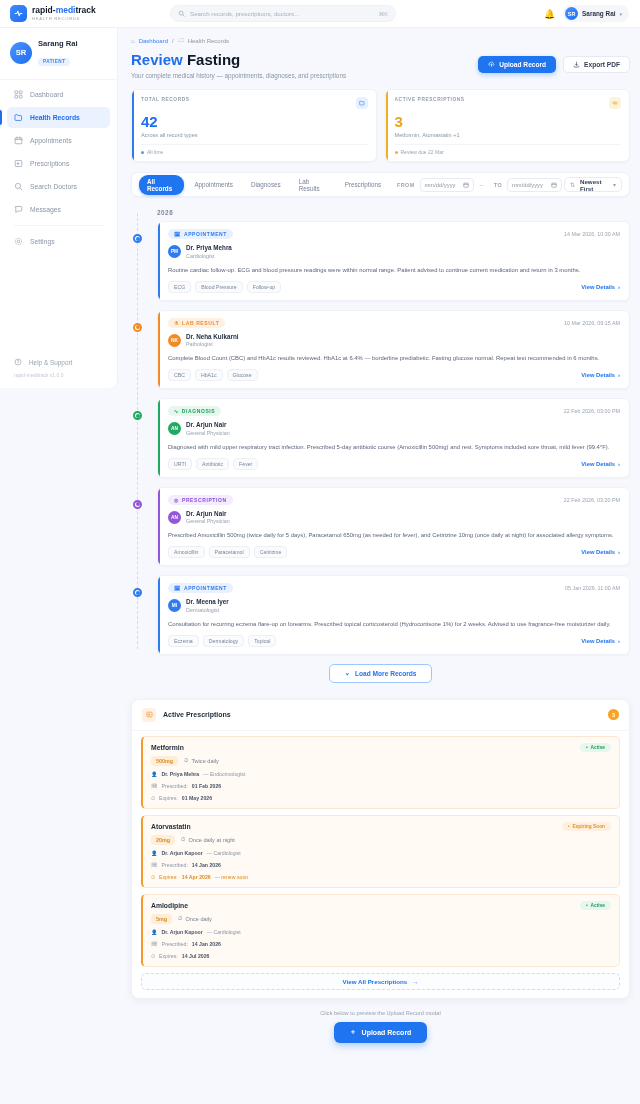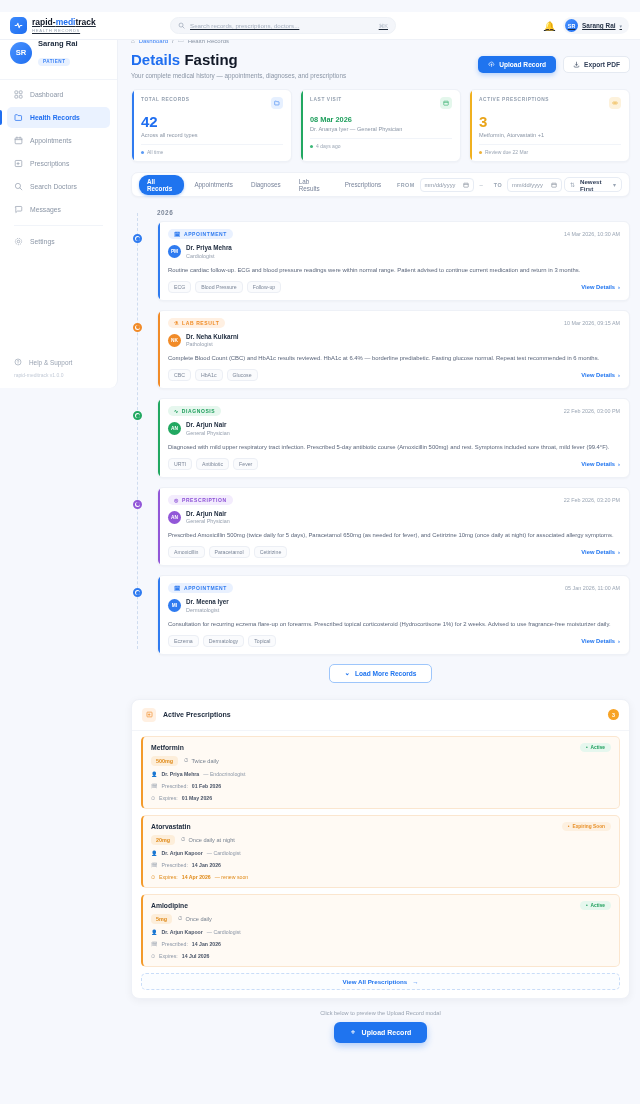--- a/index.html
+++ b/index.html
@@ -7,23 +7,23 @@
     width: 640px; height: 1104px;
     font-family: "Liberation Sans", sans-serif;
     background: #f6f8fd;
     color: #1f2937;
     overflow: hidden;
   }
   .app { position: relative; width: 640px; height: 1104px; }
 
   
   .topbar {
-    position: absolute; top: 12px; left: 0; width: 640px; height: 28px;
+    position: absolute; top: 0; left: 0; width: 640px; height: 28px;
     background: #ffffff; border-bottom: 1px solid #eef1f7;
-    display: flex; align-items: center; z-index: 20; text-decoration: underline;
+    display: flex; align-items: center; z-index: 20;
   }
   .brand { display: flex; align-items: center; gap: 5px; padding-left: 10px; width: 118px; }
   .brand-logo {
     width: 17px; height: 17px; border-radius: 5px;
     background: linear-gradient(135deg,#3d8bfd,#1f6ef0);
     display: flex; align-items: center; justify-content: center;
     color: #fff; font-size: 9px;
   }
   .brand-text .b1 { font-size: 8.5px; font-weight: bold; line-height: 9px; color: #111827; }
   .brand-text .b1 .accent { color: #1f6ef0; }
@@ -398,21 +398,21 @@
       <span>⌂</span>
       <span class="lnk">Dashboard</span>
       <span>/</span>
       <span>🗀</span>
       <span>Health Records</span>
     </div>
 
     <div class="head-row">
       <div>
         <div class="page-title">
-          <span class="accent">Details</span>
+          <span class="accent">Review</span>
           <span>Fasting</span>
         </div>
         <div class="page-sub">Your complete medical history — appointments, diagnoses, and prescriptions</div>
       </div>
       <div class="head-actions">
         <div class="btn-primary">
           <span>
               <svg width="7" height="7" viewBox="0 0 16 16" fill="none">
                 <path d="M4 10.5a3 3 0 0 1 .5-5.9 4 4 0 0 1 7.6 1A2.7 2.7 0 0 1 12 10.5" stroke="#fff" stroke-width="1.4" stroke-linecap="round"></path>
                 <path d="M8 12.5V7m0 0L6.2 8.8M8 7l1.8 1.8" stroke="#fff" stroke-width="1.4" stroke-linecap="round" stroke-linejoin="round"></path>
@@ -444,37 +444,20 @@
             </span>
         </div>
         <div class="stat-big">42</div>
         <div class="stat-desc">Across all record types</div>
         <div class="stat-foot">
             <span class="dot blue"></span>
             <span>All time</span>
           </div>
       </div>
 
-      <div class="stat c-green">
-        <div class="stat-head">
-          <span class="stat-label">LAST VISIT</span>
-          <span class="stat-ico">
-              <svg width="6" height="6" viewBox="0 0 16 16" fill="none">
-                <rect x="2" y="3.2" width="12" height="10.6" rx="1.4" stroke="currentColor" stroke-width="1.5"></rect>
-                <path d="M2 6.4h12" stroke="currentColor" stroke-width="1.5"></path>
-              </svg>
-            </span>
-        </div>
-        <div class="stat-main">08 Mar 2026</div>
-        <div class="stat-desc">Dr. Ananya Iyer — General Physician</div>
-        <div class="stat-foot">
-            <span class="dot green"></span>
-            <span>4 days ago</span>
-          </div>
-      </div>
 
       <div class="stat c-amber">
         <div class="stat-head">
           <span class="stat-label">ACTIVE PRESCRIPTIONS</span>
           <span class="stat-ico">
               <svg width="6" height="6" viewBox="0 0 16 16" fill="none">
                 <rect x="1.8" y="5.4" width="12.4" height="5.2" rx="2.6" stroke="currentColor" stroke-width="1.5"></rect>
                 <path d="M8 5.4v5.2" stroke="currentColor" stroke-width="1.5"></path>
               </svg>
             </span>

